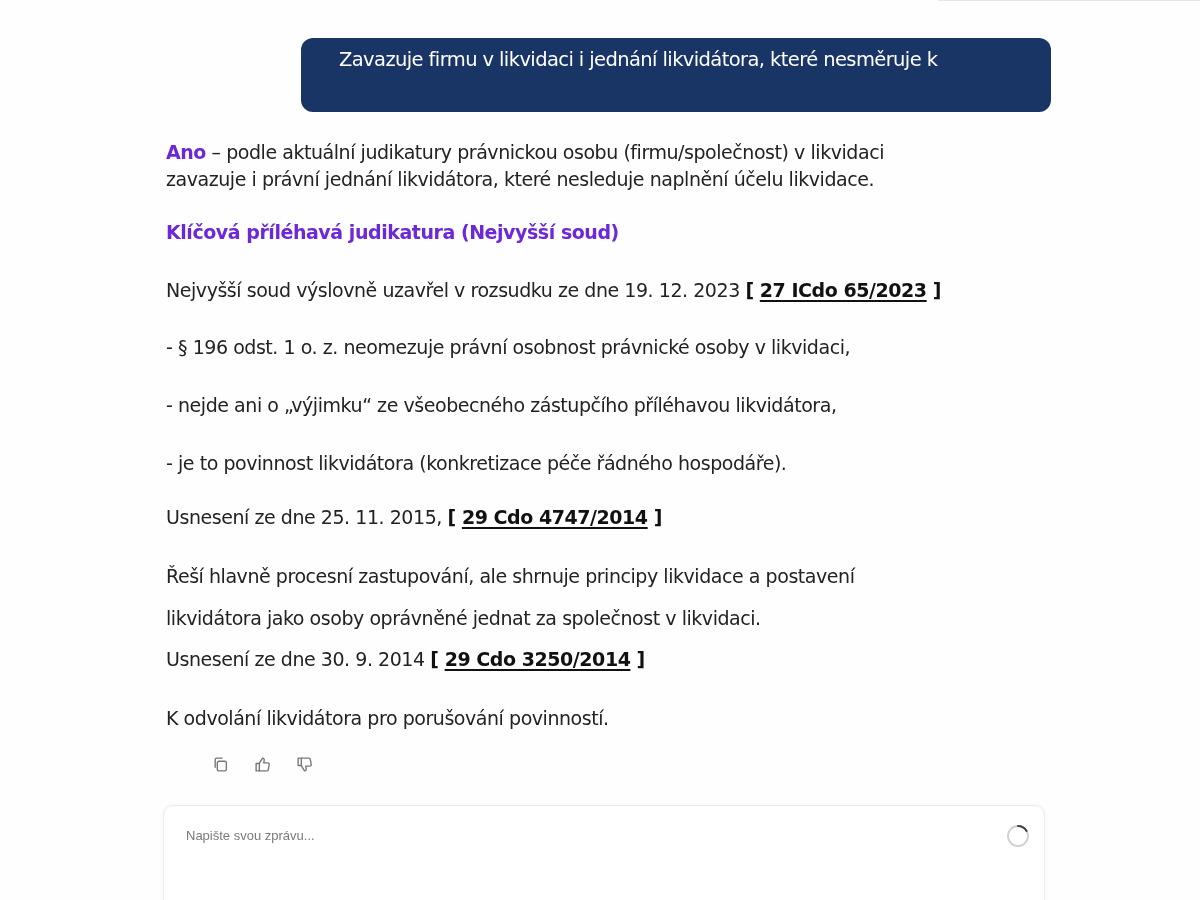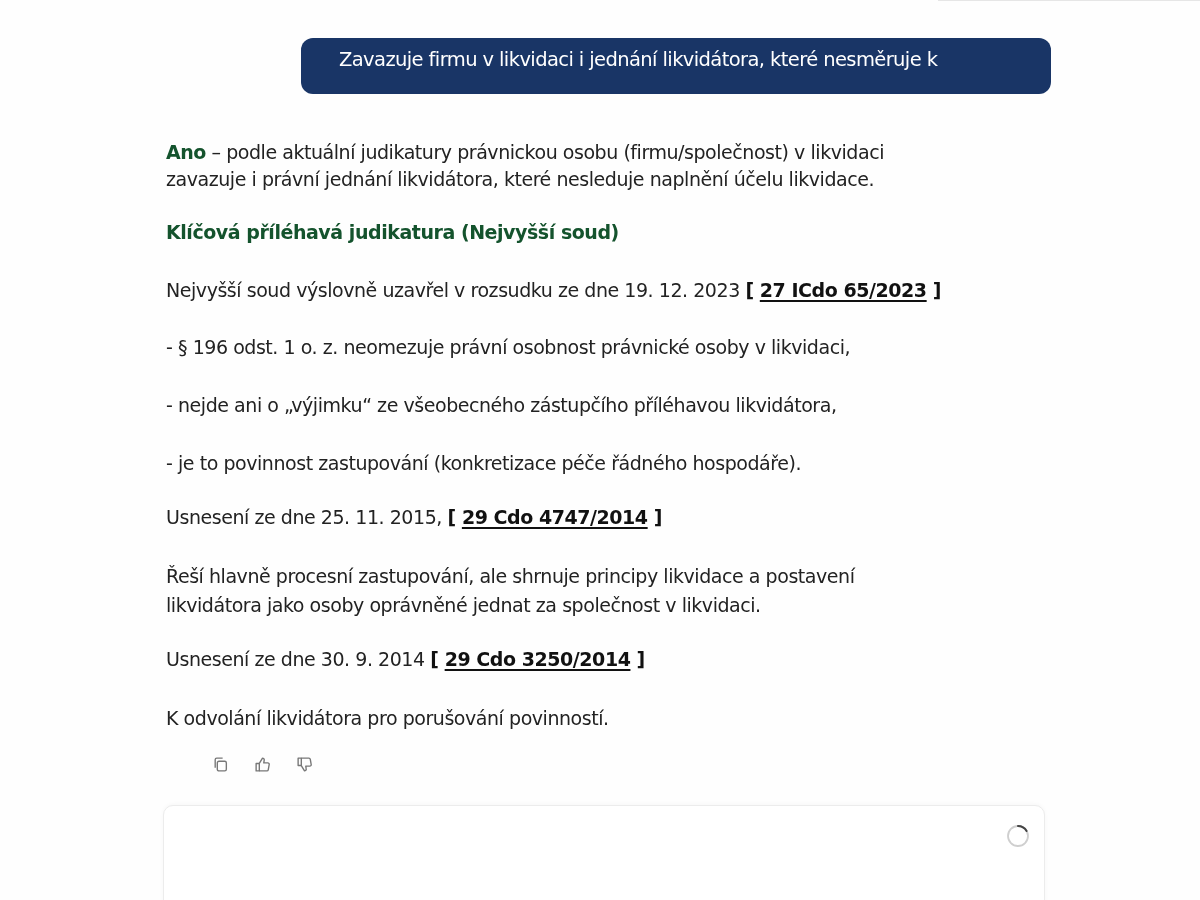--- a/index.html
+++ b/index.html
@@ -2,30 +2,30 @@
 <html><head>
   <meta charset="utf-8">
   <style>
     * { box-sizing: border-box; margin: 0; padding: 0; }
     html, body { width: 1200px; height: 900px; overflow: hidden; background: #fefefe; }
     body { font-family: "Liberation Sans", "DejaVu Sans", sans-serif; color: #1f1f1f; position: relative; }
 
     .top-line { position: absolute; top: 0; left: 938px; width: 262px; height: 1px; background: #e6e6e6; }
 
     .user-bubble {
-      position: absolute; left: 301px; top: 38px; width: 750px; height: 56px;
+      position: absolute; left: 301px; top: 38px; width: 750px; height: 74px;
       background: #193566; border-radius: 12px;
       padding: 8px 20px 0 38px;
       color: #ffffff; font-family: "DejaVu Sans", sans-serif;
       font-size: 19.5px; line-height: 28px; letter-spacing: -0.6px;
     }
 
     .answer { position: absolute; left: 166px; top: 137px; width: 880px; font-family: "DejaVu Sans", sans-serif; font-size: 19px; color: #222; letter-spacing: -0.45px; }
     .para { position: absolute; left: 0; white-space: nowrap; line-height: 30px; }
-    .b { font-weight: bold; color: #14532d; }
+    .b { font-weight: bold; color: #6d28d9; }
     .cite { font-weight: bold; color: #111; }
     .cite-link { text-decoration: underline; text-decoration-thickness: 1.5px; text-underline-offset: 3px; cursor: pointer; }
 
     .actions { position: absolute; left: 210px; top: 754px; display: flex; gap: 22px; }
     .act { width: 20px; height: 20px; display: flex; align-items: center; justify-content: center; cursor: pointer; }
     .act svg { width: 17px; height: 17px; }
 
     .composer {
       position: absolute; left: 163px; top: 805px; width: 882px; height: 110px;
       border: 1px solid #ececec; border-radius: 10px; background: #ffffff;
@@ -54,27 +54,27 @@
   <div class="para" style="top:27px;">zavazuje i právní jednání likvidátora, které nesleduje naplnění účelu likvidace.</div>
 
   <div class="para b" style="top:80px;">Klíčová příléhavá judikatura (Nejvyšší soud)</div>
 
   <div class="para" style="top:138px;">
     <span>Nejvyšší soud výslovně uzavřel v rozsudku ze dne 19. 12. 2023 </span><span class="cite">[ </span><span class="cite cite-link">27 ICdo 65/2023</span><span class="cite"> ]</span>
   </div>
 
   <div class="para" style="top:195px;"> - § 196 odst. 1 o. z. neomezuje právní osobnost právnické osoby v likvidaci,</div>
   <div class="para" style="top:253px;"> - nejde ani o „výjimku“ ze všeobecného zástupčího příléhavou likvidátora,</div>
-  <div class="para" style="top:311px;"> - je to povinnost zastupování (konkretizace péče řádného hospodáře).</div>
+  <div class="para" style="top:311px;"> - je to povinnost likvidátora (konkretizace péče řádného hospodáře).</div>
 
   <div class="para" style="top:365px;">
     <span>Usnesení ze dne 25. 11. 2015, </span><span class="cite">[ </span><span class="cite cite-link">29 Cdo 4747/2014</span><span class="cite"> ]</span>
   </div>
   <div class="para" style="top:424px;">Řeší hlavně procesní zastupování, ale shrnuje principy likvidace a postavení</div>
-  <div class="para" style="top:453px;">likvidátora jako osoby oprávněné jednat za společnost v likvidaci.</div>
+  <div class="para" style="top:466px;">likvidátora jako osoby oprávněné jednat za společnost v likvidaci.</div>
 
   <div class="para" style="top:507px;">
     <span>Usnesení ze dne 30. 9. 2014 </span><span class="cite">[ </span><span class="cite cite-link">29 Cdo 3250/2014</span><span class="cite"> ]</span>
   </div>
   <div class="para" style="top:566px;">K odvolání likvidátora pro porušování povinností.</div>
 </div>
 
 <div class="actions">
   <div class="act">
     <svg viewBox="0 0 16 16" fill="none" stroke="#777" stroke-width="1.3">
@@ -90,17 +90,18 @@
   </div>
   <div class="act">
     <svg viewBox="0 0 16 16" fill="none" stroke="#777" stroke-width="1.3" stroke-linejoin="round">
       <path d="M2 2h3v7H2z"></path>
       <path d="M5 9l3 5c1 0 1.8-.8 1.6-1.8L9.2 9.5H13a1.3 1.3 0 0 0 1.3-1.5l-.9-5a1.3 1.3 0 0 0-1.3-1H5"></path>
     </svg>
   </div>
 </div>
 
 <div class="composer">
+  <input class="composer-input" type="text" placeholder="Napište svou zprávu..." style="">
   <svg class="spinner" viewBox="0 0 24 24">
     <circle cx="12" cy="12" r="10" fill="none" stroke="#cfcfcf" stroke-width="1.8"></circle>
     <path d="M12 2a10 10 0 0 1 8.6 5" fill="none" stroke="#444" stroke-width="2" stroke-linecap="round"></path>
   </svg>
 </div>
 
 </body></html>

